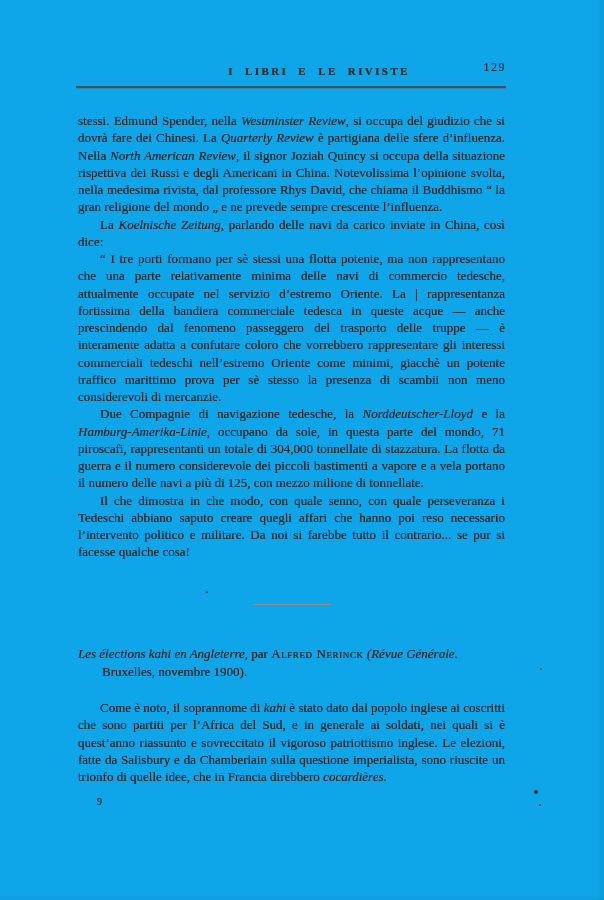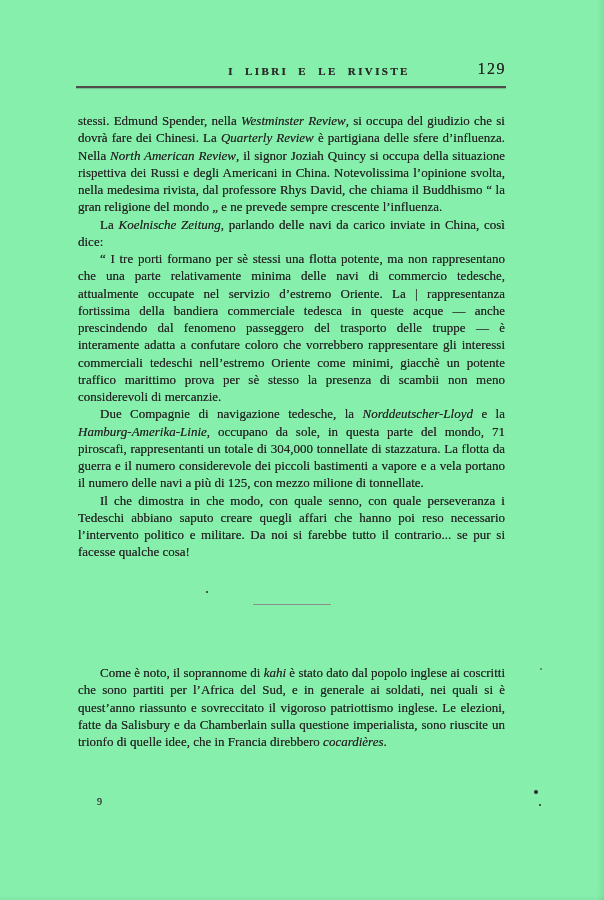--- a/index.html
+++ b/index.html
@@ -1,33 +1,33 @@
 <!DOCTYPE html>
 <html><head>
 <meta charset="utf-8">
 <style>
   html,body{margin:0;padding:0;background:#e8e8e6;}
   .page{
     position:relative;width:604px;height:900px;margin:0 auto;
-    background:#86efac;overflow:hidden;
+    background:#0ea5e9;overflow:hidden;
     font-family:"Liberation Serif", "DejaVu Serif", serif;
     color:#272625;text-shadow:0 0 .35px rgba(20,20,20,.65);
   }
   .edge-shade{position:absolute;top:0;right:0;width:7px;height:100%;
     background:linear-gradient(to right,rgba(0,0,0,0),rgba(0,0,0,.07));}
   .bottom-shade{position:absolute;left:0;bottom:0;width:100%;height:5px;
     background:linear-gradient(to bottom,rgba(0,0,0,0),rgba(0,0,0,.04));}
 
   .running-head{position:absolute;top:62px;left:78px;width:428px;height:18px;}
   .head-title{
     position:absolute;left:50%;top:3px;transform:translateX(calc(-50% + 27px));
     font-size:11px;font-weight:700;letter-spacing:2.4px;word-spacing:5px;
     white-space:nowrap;color:#2c2b2a;
   }
-  .head-pagenum{position:absolute;right:0;top:-2px;font-size:16px;letter-spacing:1.5px;color:#252423;}
+  .head-pagenum{position:absolute;right:0;top:-2px;font-size:12px;letter-spacing:1.5px;color:#252423;}
   .head-rule{position:absolute;top:86px;left:76px;width:430px;height:1.7px;
     background:#4e4d4c;box-shadow:0 1px 1px rgba(80,80,80,.3);}
 
   .body-column{
     position:absolute;top:112px;left:78px;width:427px;
     font-size:13px;line-height:17.25px;text-align:justify;
   }
   .para{margin:0;}
   .para.indent{text-indent:22px;}
   .it{font-style:italic;}
@@ -63,20 +63,21 @@
       <p class="para"><span>stessi. Edmund Spender, nella </span><span class="it">Westminster Review</span><span>, si occupa del giudizio che si dovrà fare dei Chinesi. La </span><span class="it">Quarterly Review</span><span> è partigiana delle sfere d’influenza. Nella </span><span class="it">North American Review</span><span>, il signor Joziah Quincy si occupa della situazione rispettiva dei Russi e degli Americani in China. Notevolissima l’opinione svolta, nella medesima rivista, dal professore Rhys David, che chiama il Buddhismo “ la gran religione del mondo „ e ne prevede sempre crescente l’influenza.</span></p>
       <p class="para indent"><span>La </span><span class="it">Koelnische Zeitung</span><span>, parlando delle navi da carico inviate in China, così dice:</span></p>
       <p class="para indent"><span>“ I tre porti formano per sè stessi una flotta potente, ma non rappresentano che una parte relativamente minima delle navi di commercio tedesche, attualmente occupate nel servizio d’estremo Oriente. La | rappresentanza fortissima della bandiera commerciale tedesca in queste acque — anche prescindendo dal fenomeno passeggero del trasporto delle truppe — è interamente adatta a confutare coloro che vorrebbero rappresentare gli interessi commerciali tedeschi nell’estremo Oriente come minimi, giacchè un potente traffico marittimo prova per sè stesso la presenza di scambii non meno considerevoli di mercanzie.</span></p>
       <p class="para indent"><span>Due Compagnie di navigazione tedesche, la </span><span class="it">Norddeutscher-Lloyd</span><span> e la </span><span class="it">Hamburg-Amerika-Linie</span><span>, occupano da sole, in questa parte del mondo, 71 piroscafi, rappresentanti un totale di 304,000 tonnellate di stazzatura. La flotta da guerra e il numero considerevole dei piccoli bastimenti a vapore e a vela portano il numero delle navi a più di 125, con mezzo milione di tonnellate.</span></p>
       <p class="para indent"><span>Il che dimostra in che modo, con quale senno, con quale perseveranza i Tedeschi abbiano saputo creare quegli affari che hanno poi reso necessario l’intervento politico e militare. Da noi si farebbe tutto il contrario... se pur si facesse qualche cosa!</span></p>
     </main>
 
   <div class="section-separator"></div>
 
   <section class="review">
+    <p class="review-heading"><span class="it">Les élections kahi en Angleterre</span><span>, par </span><span class="sc">Alfred Nerinck</span><span> </span><span class="it">(Révue Générale.</span><span> Bruxelles, novembre 1900).</span></p>
     <p class="para review-para"><span>Come è noto, il soprannome di </span><span class="it">kahi</span><span> è stato dato dal popolo inglese ai coscritti che sono partiti per l’Africa del Sud, e in generale ai soldati, nei quali si è quest’anno riassunto e sovreccitato il vigoroso patriottismo inglese. Le elezioni, fatte da Salisbury e da Chamberlain sulla questione imperialista, sono riuscite un trionfo di quelle idee, che in Francia direbbero </span><span class="it">cocardières</span><span>.</span></p>
   </section>
 
   <div class="sig-mark">9</div>
 
   <span class="speck s1"></span>
   <span class="speck s2"></span>
   <span class="speck s3"></span>
   <span class="speck s4"></span>
 

